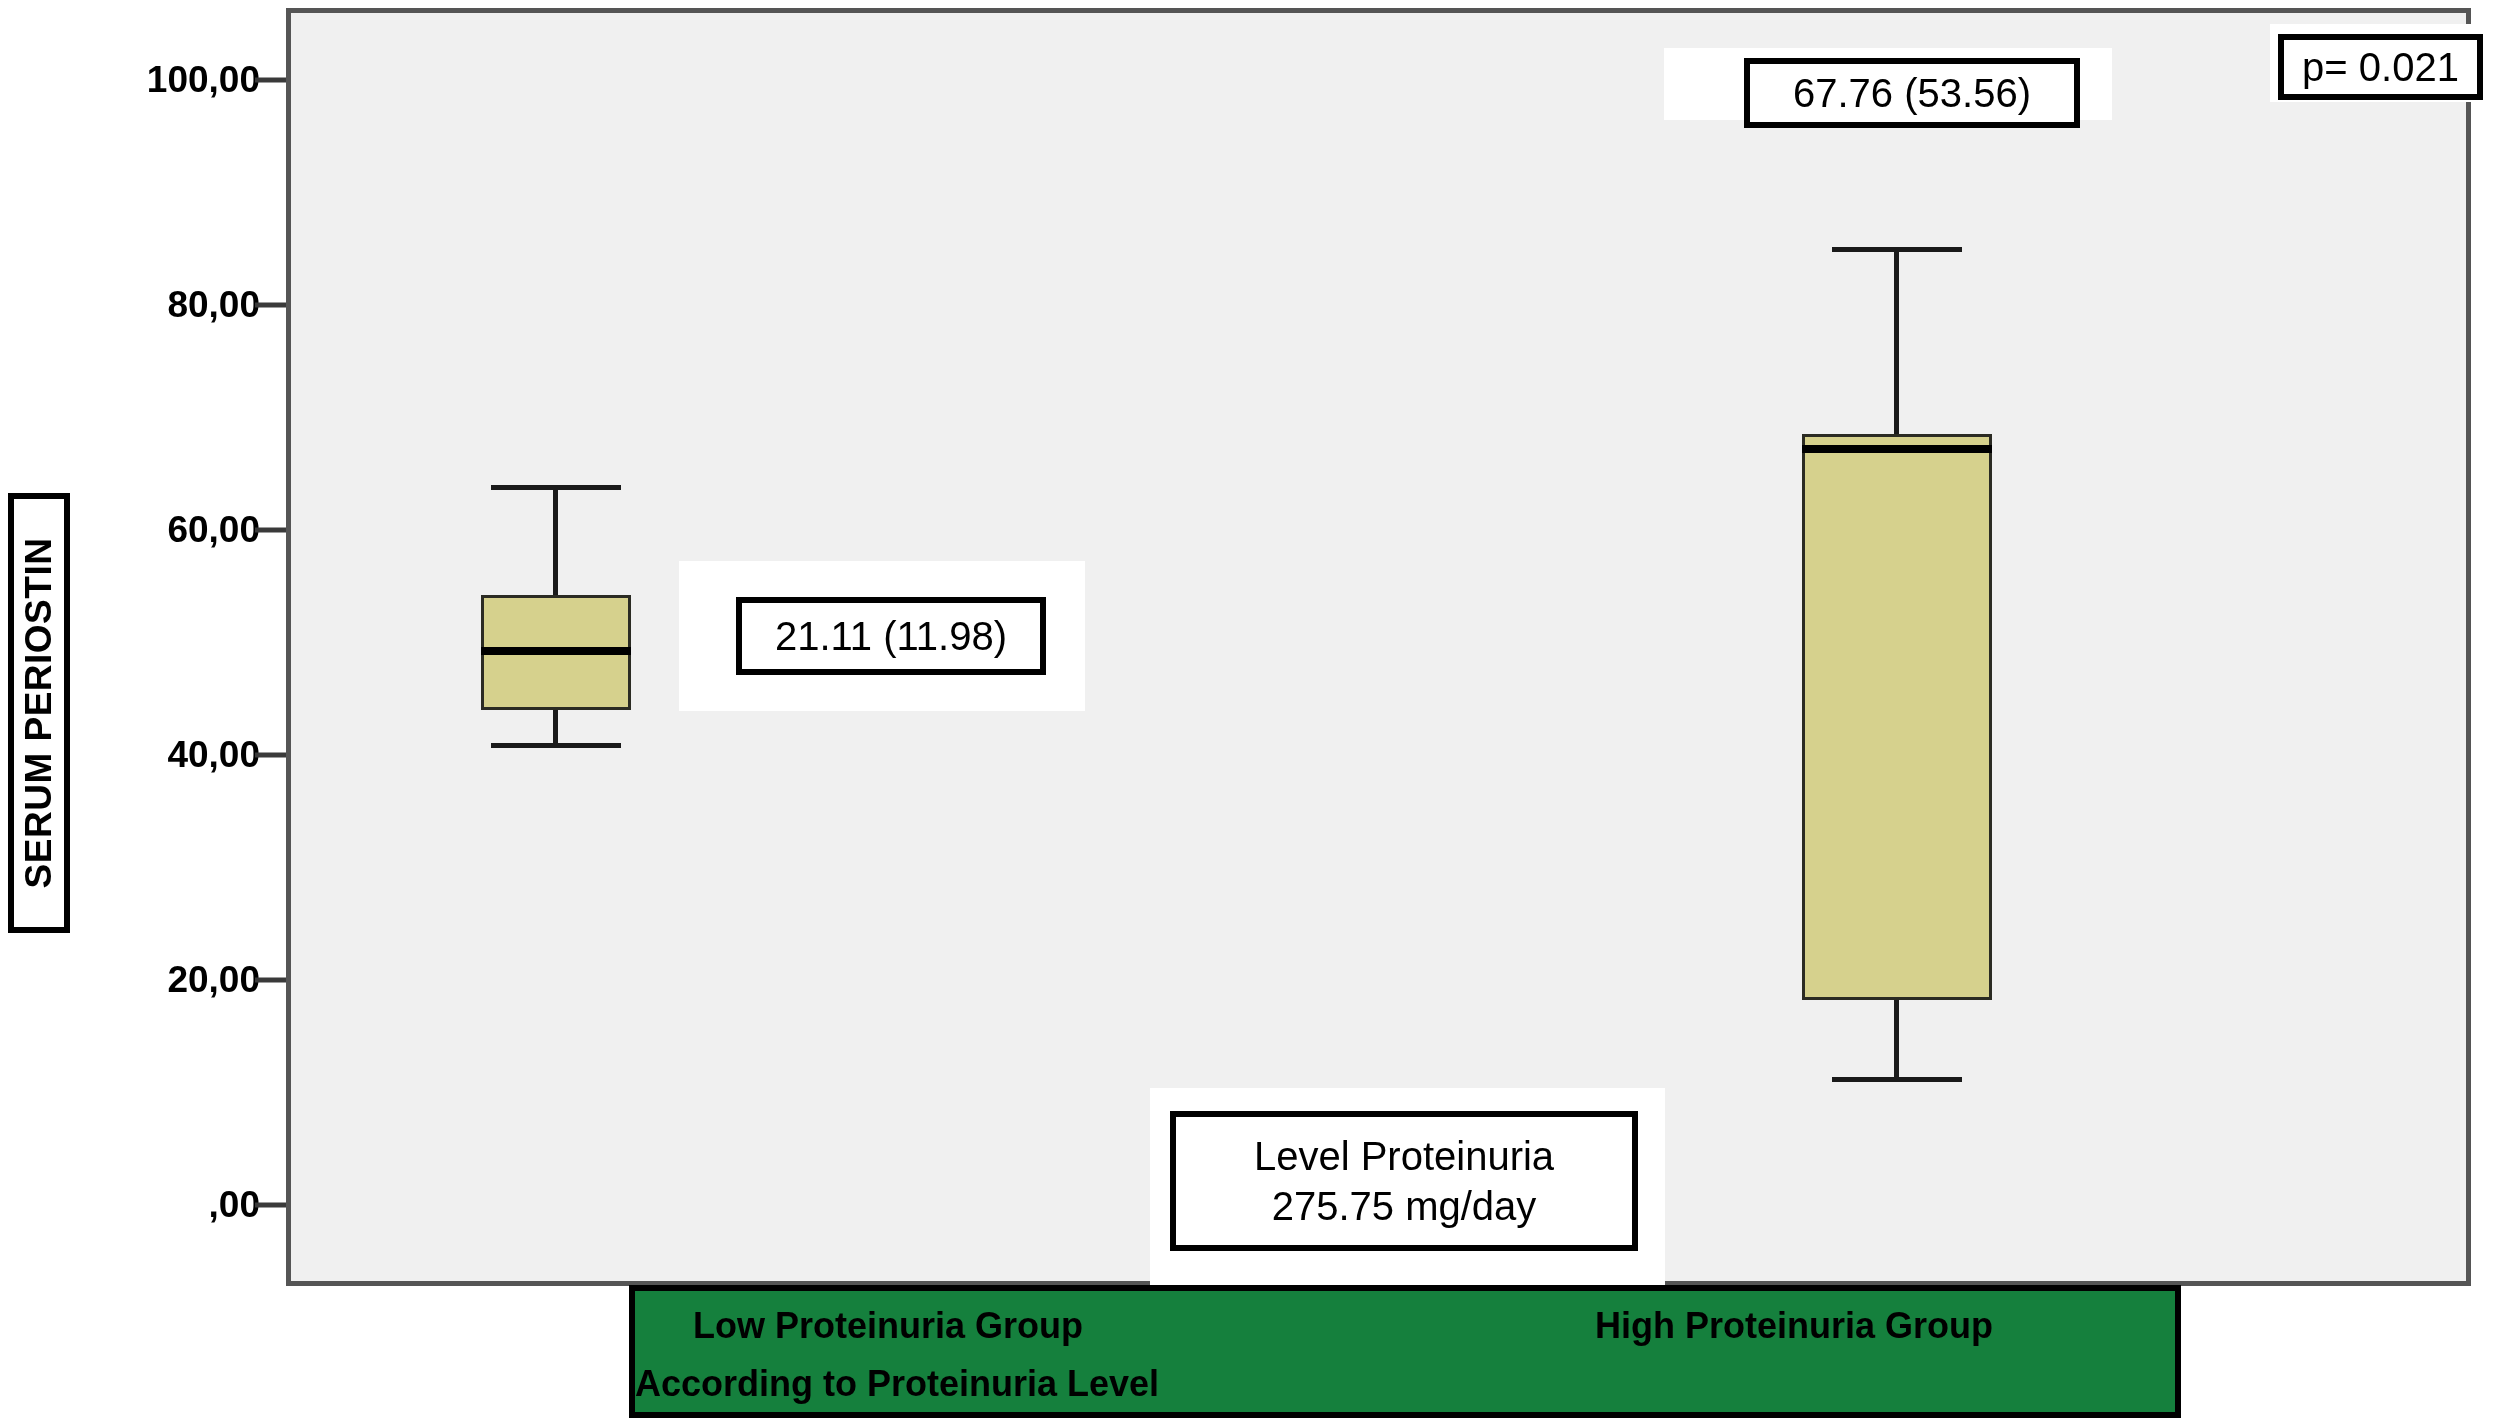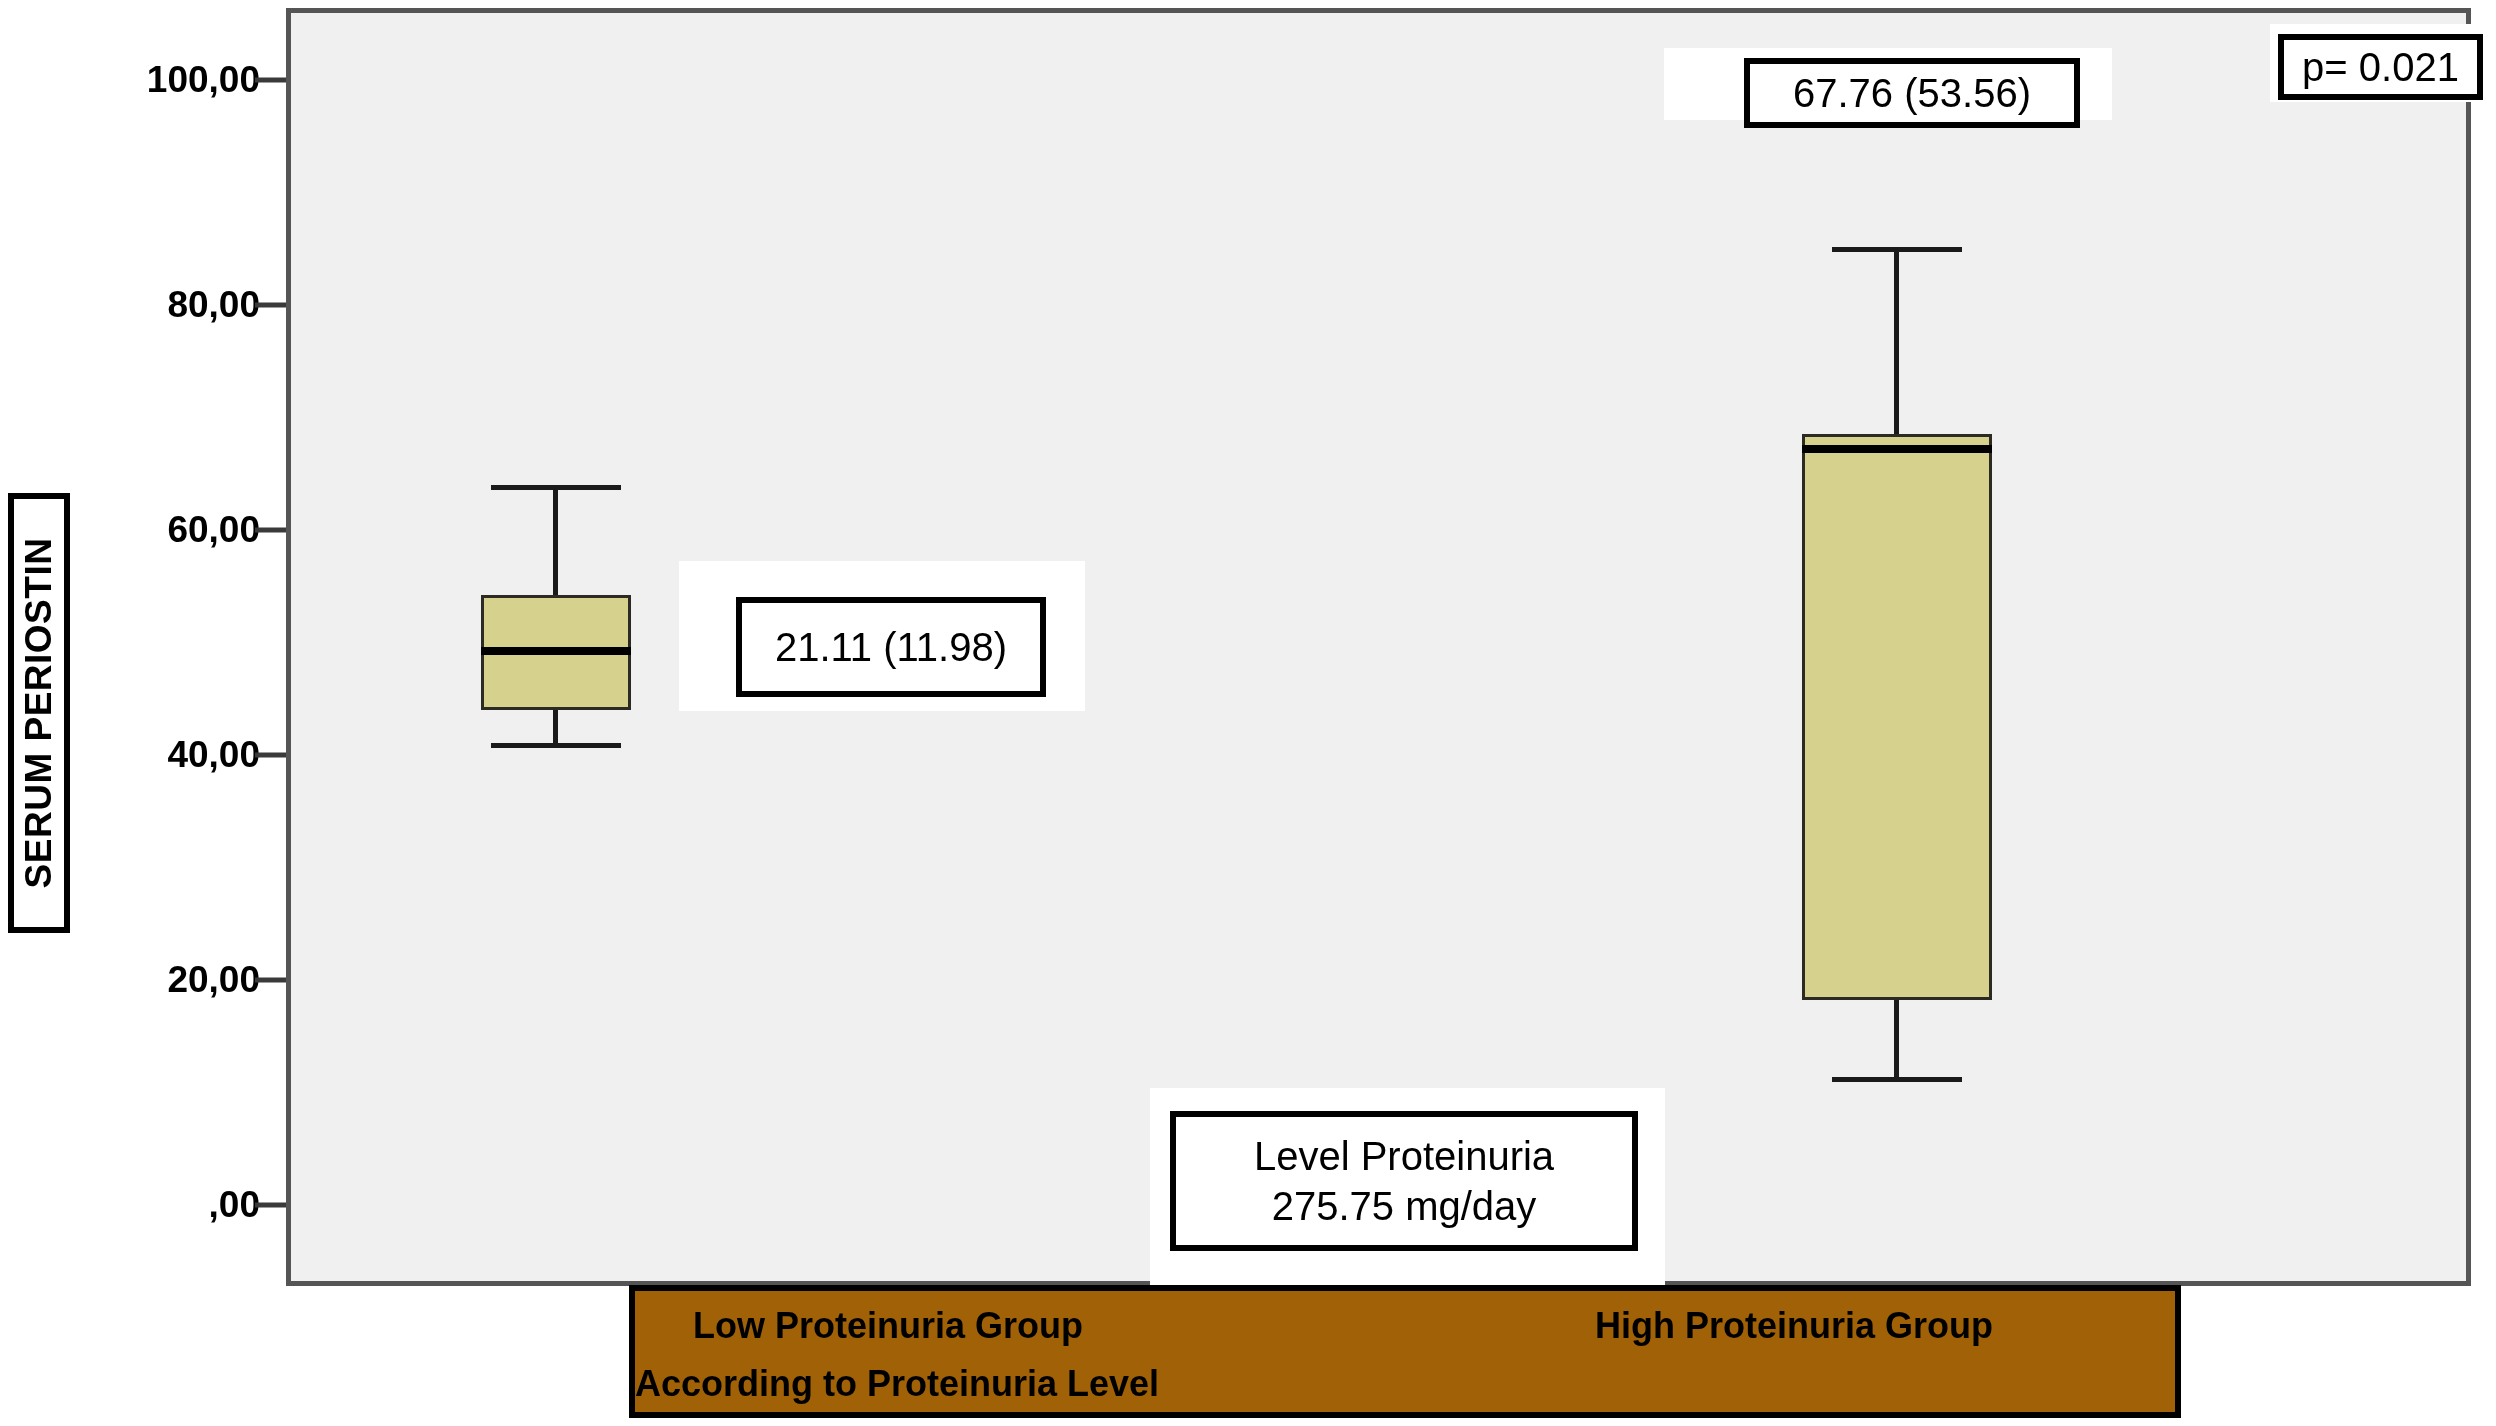--- a/index.html
+++ b/index.html
@@ -142,21 +142,21 @@
     font-size: 40px;
   }
 
   
   #x-axis-block {
     position: absolute;
     left: 629px;
     top: 1285px;
     width: 1552px;
     height: 133px;
-    background: #a16207;
+    background: #15803d;
     border: 6px solid #000000;
     box-sizing: border-box;
   }
   .x-group-label {
     position: absolute;
     top: 14px;
     font-size: 36px;
     font-weight: bold;
     color: #000000;
     white-space: nowrap;
@@ -229,21 +229,21 @@
 
   </div>
 
   <div class="callout-white" style="left:1664px; top:48px; width:448px; height:72px;"></div>
   <div class="callout-box" id="callout-high-label" style="left:1744px; top:58px; width:336px; height:70px;">67.76 (53.56)</div>
 
   <div class="callout-white" style="left:2270px; top:24px; width:210px; height:78px;"></div>
   <div class="callout-box" id="pvalue-label" style="left:2278px; top:34px; width:205px; height:66px;">p= 0.021</div>
 
   <div class="callout-white" style="left:679px; top:561px; width:406px; height:150px;"></div>
-  <div class="callout-box" id="callout-low-label" style="left:736px; top:597px; width:310px; height:100px;">21.11 (11.98)</div>
+  <div class="callout-box" id="callout-low-label" style="left:736px; top:597px; width:310px; height:78px;">21.11 (11.98)</div>
 
   <div class="callout-white" style="left:1150px; top:1088px; width:515px; height:197px;"></div>
   <div class="callout-box" id="median-proteinuria-box" style="left:1170px; top:1111px; width:468px; height:140px;">
     <span>Level Proteinuria</span>
     <span>275.75 mg/day</span>
   </div>
 
   <div id="x-axis-block">
     <span class="x-group-label" style="left:58px;">Low Proteinuria Group</span>
     <span class="x-group-label" style="left:960px;">High Proteinuria Group</span>

